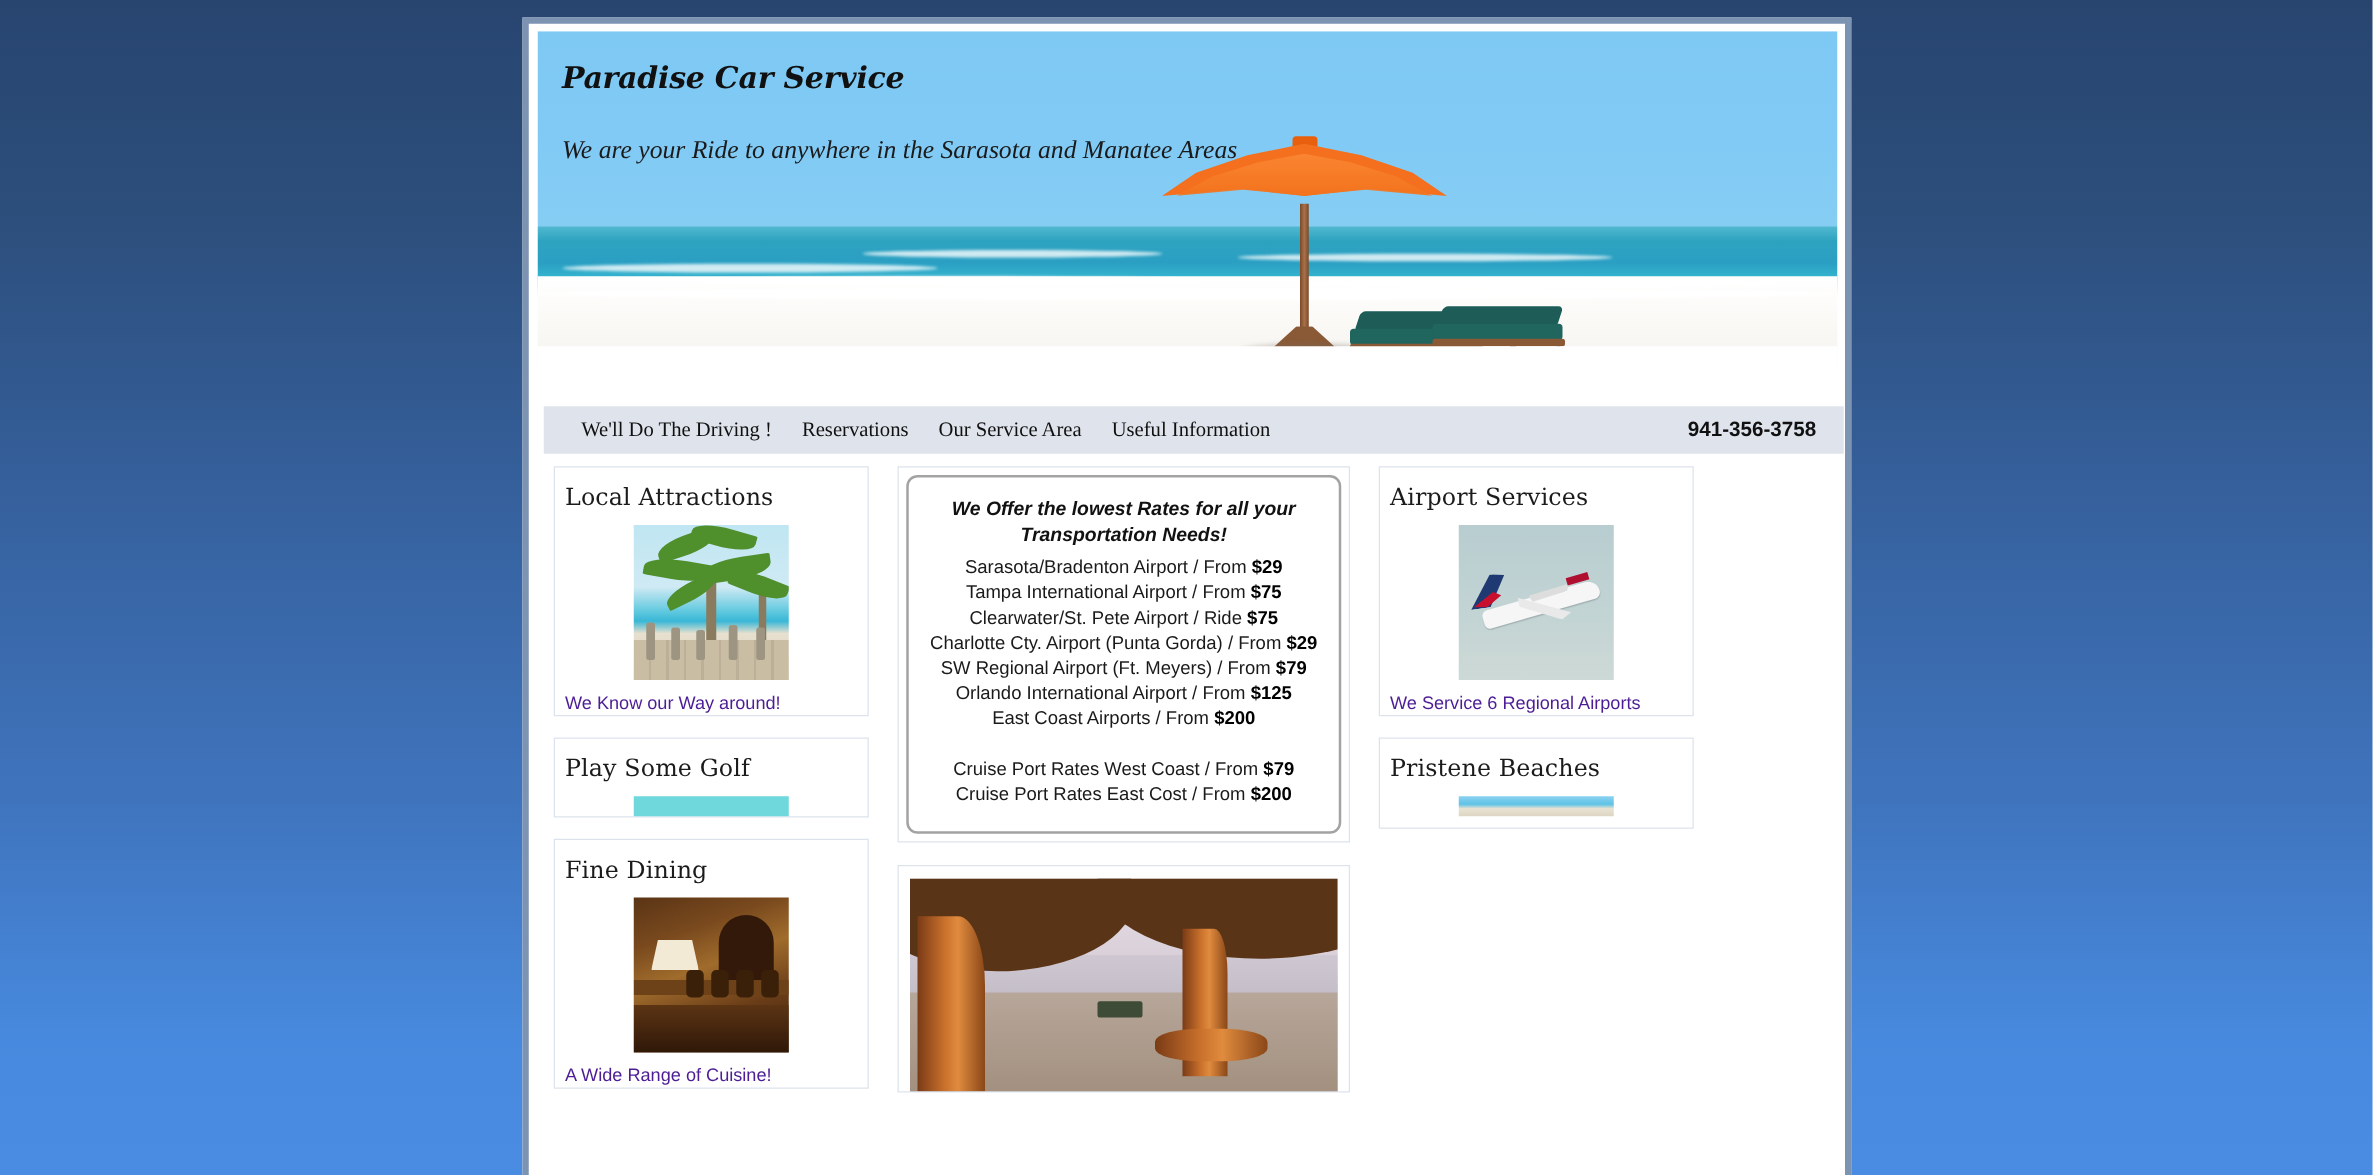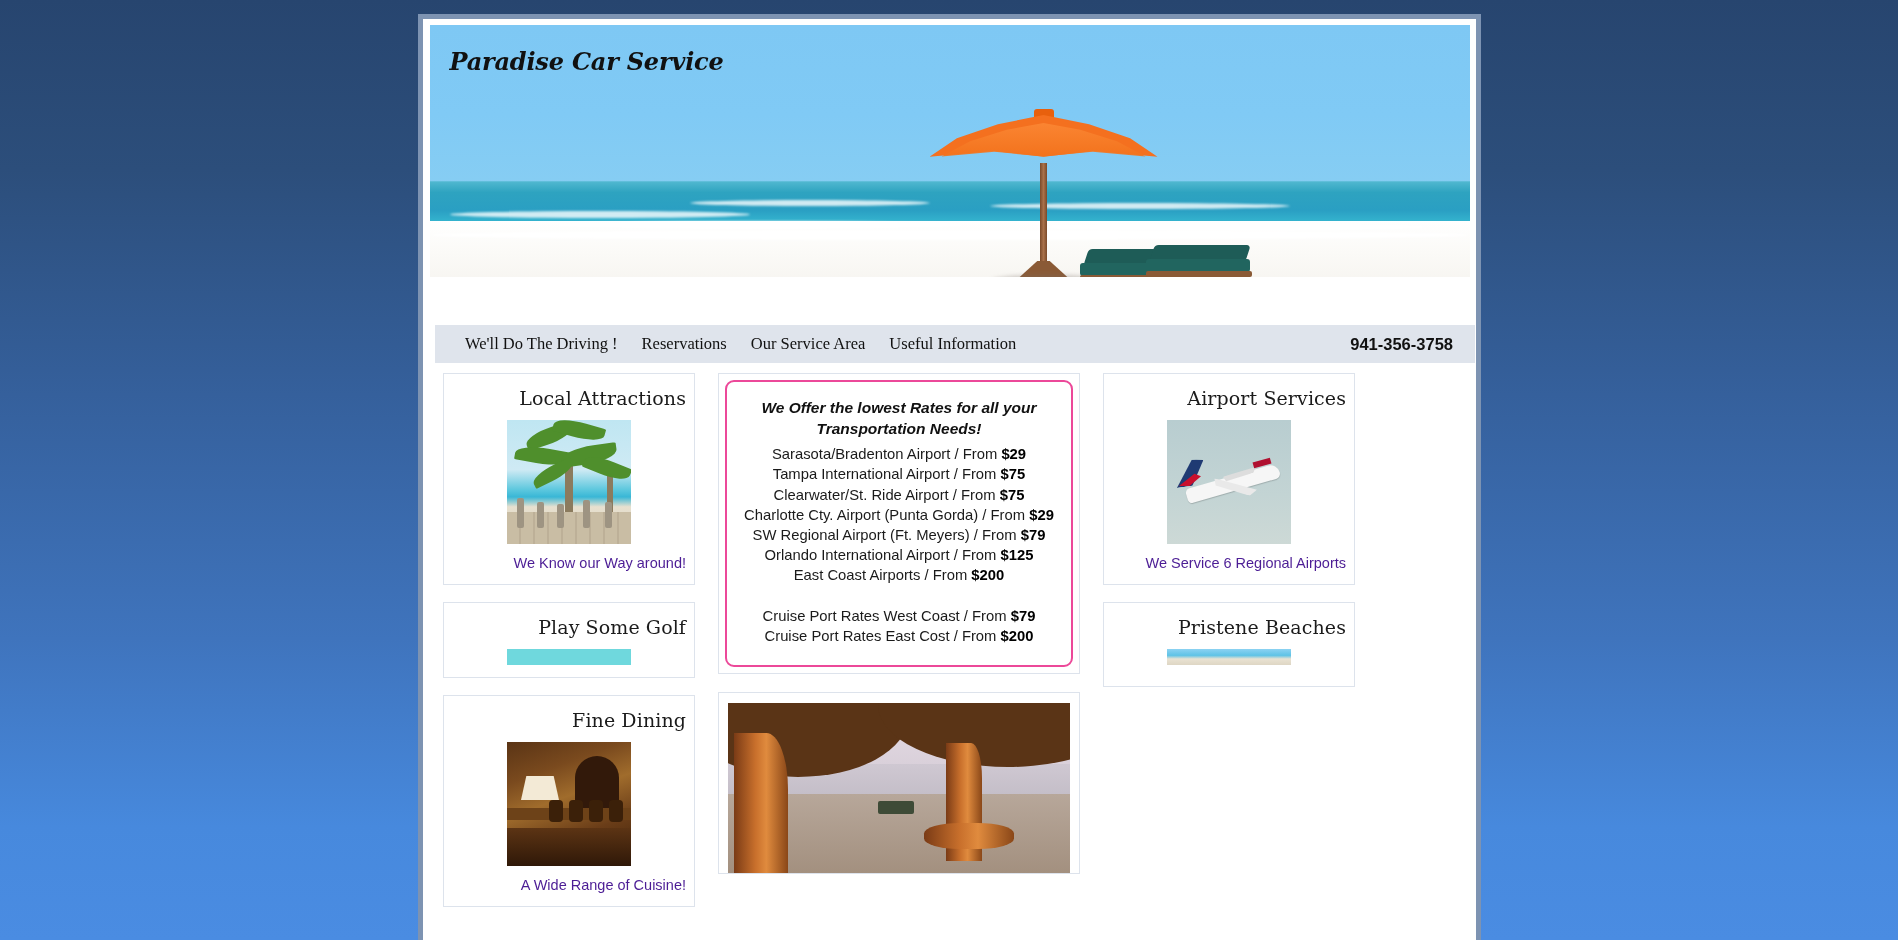--- a/index.html
+++ b/index.html
@@ -167,22 +167,22 @@
   }
   .col { }
   .col-left  { width: 252px; margin-left: 8px; }
   .col-mid   { width: 362px; margin-left: 23px; }
   .col-right { width: 252px; margin-left: 23px; }
 
   .panel {
     border: 1px solid #dde3ec;
     background: #ffffff;
     margin-bottom: 17px;
-    padding: 10px 8px 12px 8px;
-    text-align: right;
+    padding: 10px 8px 0 8px;
+    text-align: left;
   }
   .panel-title {
     font-family: "DejaVu Serif", serif;
     font-size: 19px;
     color: #1b1b1b;
     margin: 3px 0 11px 0;
     letter-spacing: .1px;
   }
   .thumb {
     width: 124px;
@@ -241,21 +241,21 @@
   .art-beach { background: linear-gradient(180deg,#8cd2f2 0%, #5fc3e6 40%, #e9e2d2 62%, #ded6c4 100%); }
 
   
   .rates-outer {
     border: 1px solid #dde3ec;
     background: #ffffff;
     padding: 6px;
     margin-bottom: 18px;
   }
   .rates-box {
-    border: 2px solid #ec4899;
+    border: 2px solid #a3a3a3;
     border-radius: 9px;
     padding: 16px 12px 18px 12px;
     text-align: center;
   }
   .rates-head {
     font-family: "Liberation Sans", sans-serif;
     font-weight: 700;
     font-style: italic;
     font-size: 15.5px;
     color: #111;
@@ -337,20 +337,21 @@
             <div class="pad2"></div>
             <div class="frame"></div>
         <div class="leg" style="left:10px;"></div>
             <div class="leg" style="left:62px;"></div>
         <div class="wheel" style="right:2px;"></div>
       </div>
     </div>
     <div class="banner-whitegap"></div>
 
     <div class="title-main">Paradise Car Service</div>
+    <div class="title-sub">We are your Ride to anywhere in the Sarasota and Manatee Areas</div>
   </div>
 
   <div class="navbar">
     <div class="nav-links">
       <a class="nav-item" href="#">We'll Do The Driving !</a>
       <a class="nav-item" href="#">Reservations</a>
       <a class="nav-item" href="#">Our Service Area</a>
       <a class="nav-item" href="#">Useful Information</a>
     </div>
     <div class="nav-phone">941-356-3758</div>
@@ -414,21 +415,21 @@
 
           <div class="rate-line">
             <span>Sarasota/Bradenton Airport / From</span>
             <b>$29</b>
           </div>
           <div class="rate-line">
             <span>Tampa International Airport / From</span>
             <b>$75</b>
           </div>
           <div class="rate-line">
-            <span>Clearwater/St. Ride Airport / From</span>
+            <span>Clearwater/St. Pete Airport / Ride</span>
             <b>$75</b>
           </div>
           <div class="rate-line">
             <span>Charlotte Cty. Airport (Punta Gorda) / From</span>
             <b>$29</b>
           </div>
           <div class="rate-line">
             <span>SW Regional Airport (Ft. Meyers) / From</span>
             <b>$79</b>
           </div>

